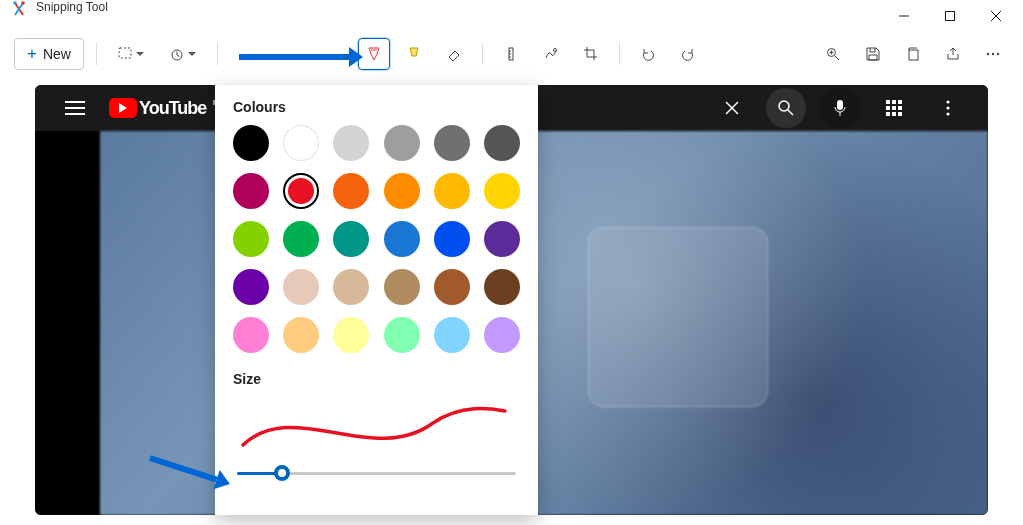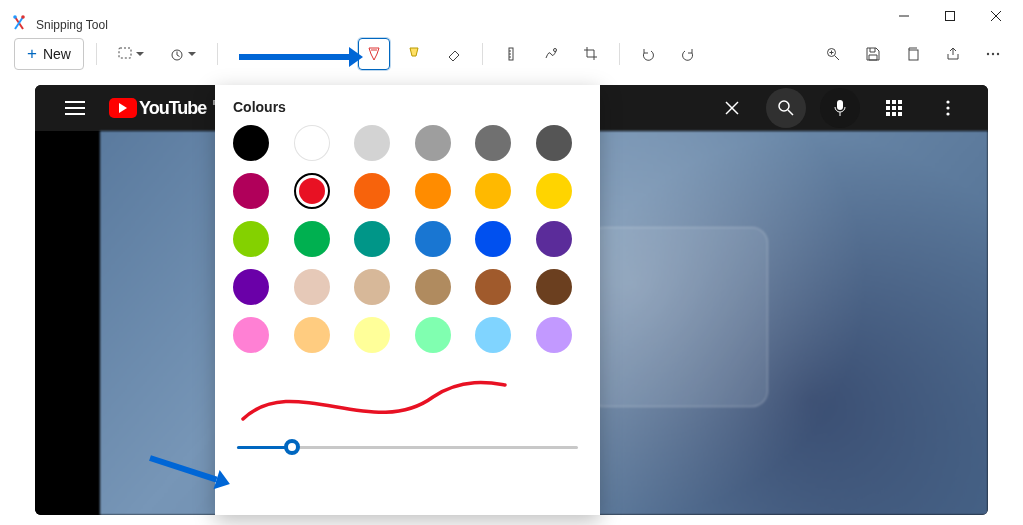--- a/index.html
+++ b/index.html
@@ -1,19 +1,19 @@
 <!DOCTYPE html>
 <html><head>
 <meta charset="utf-8">
 <style>
 * { box-sizing: border-box; margin: 0; padding: 0; }
 body { font-family: "Segoe UI", Tahoma, sans-serif; font-size: 13px; color: #222; background: #fff; width: 1023px; height: 525px; overflow: hidden; position: relative; }
 
 
-.titlebar { height: 32px; display: flex; align-items: flex-end; padding: 0 4px 0 10px; }
+.titlebar { height: 32px; display: flex; align-items: flex-start; padding: 0 4px 0 10px; }
 .titlebar .app-icon { width: 18px; height: 18px; display: flex; align-items: center; justify-content: center; margin-right: 8px; }
 .titlebar .title { font-size: 12px; color: #333; flex: 1; }
 .win-btn { width: 46px; height: 32px; display: flex; align-items: center; justify-content: center; color: #333; }
 
 
 .toolbar { height: 44px; display: flex; align-items: center; padding: 0 14px; gap: 8px; }
 .new-btn { height: 32px; padding: 0 12px; border: 1px solid #c8c8c8; border-radius: 4px; display: flex; align-items: center; gap: 6px; background: #fff; font-size: 14px; cursor: pointer; }
 .plus { color: #0067c0; font-size: 17px; font-weight: 300; }
 .tb-sep { width: 1px; height: 22px; background: #ddd; margin: 0 4px; }
 .tb-btn { width: 32px; height: 32px; display: flex; align-items: center; justify-content: center; border-radius: 4px; cursor: pointer; color: #444; }
@@ -41,21 +41,21 @@
 .yt-signin { border: 1px solid #3ea6ff; color: #3ea6ff; height: 34px; padding: 0 12px; display: flex; align-items: center; gap: 6px; border-radius: 2px; font-size: 13px; font-weight: 600; cursor: pointer; }
 .blurbg { position: absolute; left: 65px; right: 0; top: 46px; bottom: 0; background:
   radial-gradient(circle at 60% 40%, rgba(255,255,255,.25), transparent 40%),
   radial-gradient(circle at 80% 70%, rgba(0,0,40,.35), transparent 35%),
   linear-gradient(130deg, #5a7a9e 0%, #7796b7 30%, #6785a6 60%, #4a688c 100%);
   filter: blur(1px); }
 .blurbg::after { content:""; position:absolute; left:55%; top:25%; width:180px; height:180px; border-radius:16px; background: rgba(200,215,230,.15); box-shadow: inset 0 0 0 1px rgba(255,255,255,.25); }
 .lbar { position: absolute; left:0; top:46px; width:65px; bottom:0; background:#000; }
 
 
-.popup { position: absolute; left: 215px; top: 85px; width: 385px; height: 430px; background: #fff; box-shadow: 0 6px 20px rgba(0,0,0,.25); padding: 14px 18px 0; }
+.popup { position: absolute; left: 215px; top: 85px; width: 323px; height: 430px; background: #fff; box-shadow: 0 6px 20px rgba(0,0,0,.25); padding: 14px 18px 0; }
 .popup h4 { font-size: 14px; font-weight: 600; margin-bottom: 10px; }
 .swatches { display: grid; grid-template-columns: repeat(6, 1fr); gap: 12px 14px; margin-bottom: 18px; }
 .sw { width: 36px; height: 36px; border-radius: 50%; cursor: pointer; }
 .sw.sel { border: 2px solid #000; padding: 3px; background-clip: content-box !important; }
 .sw.white { box-shadow: inset 0 0 0 1px #e2e2e2; }
 
 .size-preview { position: relative; height: 56px; margin: 4px 0 10px; }
 .slider-wrap { position: relative; height: 20px; padding: 0 4px; }
 .slider-track { position: absolute; left: 4px; right: 4px; top: 9px; height: 3px; background: #c8c8c8; border-radius: 2px; }
 .slider-fill { position: absolute; left: 4px; top: 9px; height: 3px; background: #0067c0; border-radius: 2px; }
@@ -291,20 +291,21 @@
       <div class="sw" style="background: rgb(176, 139, 95);"></div>
       <div class="sw" style="background: rgb(160, 90, 44);"></div>
       <div class="sw" style="background: rgb(107, 63, 31);"></div>
       <div class="sw" style="background: rgb(255, 128, 212);"></div>
       <div class="sw" style="background: rgb(255, 204, 128);"></div>
       <div class="sw" style="background: rgb(255, 255, 153);"></div>
       <div class="sw" style="background: rgb(128, 255, 176);"></div>
       <div class="sw" style="background: rgb(128, 212, 255);"></div>
       <div class="sw" style="background: rgb(194, 153, 255);"></div>
     </div>
+  <h4>Size</h4>
   <div class="size-preview">
     <svg width="280" height="56" viewBox="0 0 280 56">
         <path d="M10 48 C 60 0, 140 70, 200 26 C 230 6, 260 12, 272 14" fill="none" stroke-width="3.5" stroke-linecap="round" stroke="#e81123"></path>
       </svg>
   </div>
   <div class="slider-wrap">
     <div class="slider-track"></div>
     <div class="slider-fill" style="width: calc(17%);"></div>
     <div class="slider-thumb" style="left: calc(17% - 8px);"></div>
   </div>

